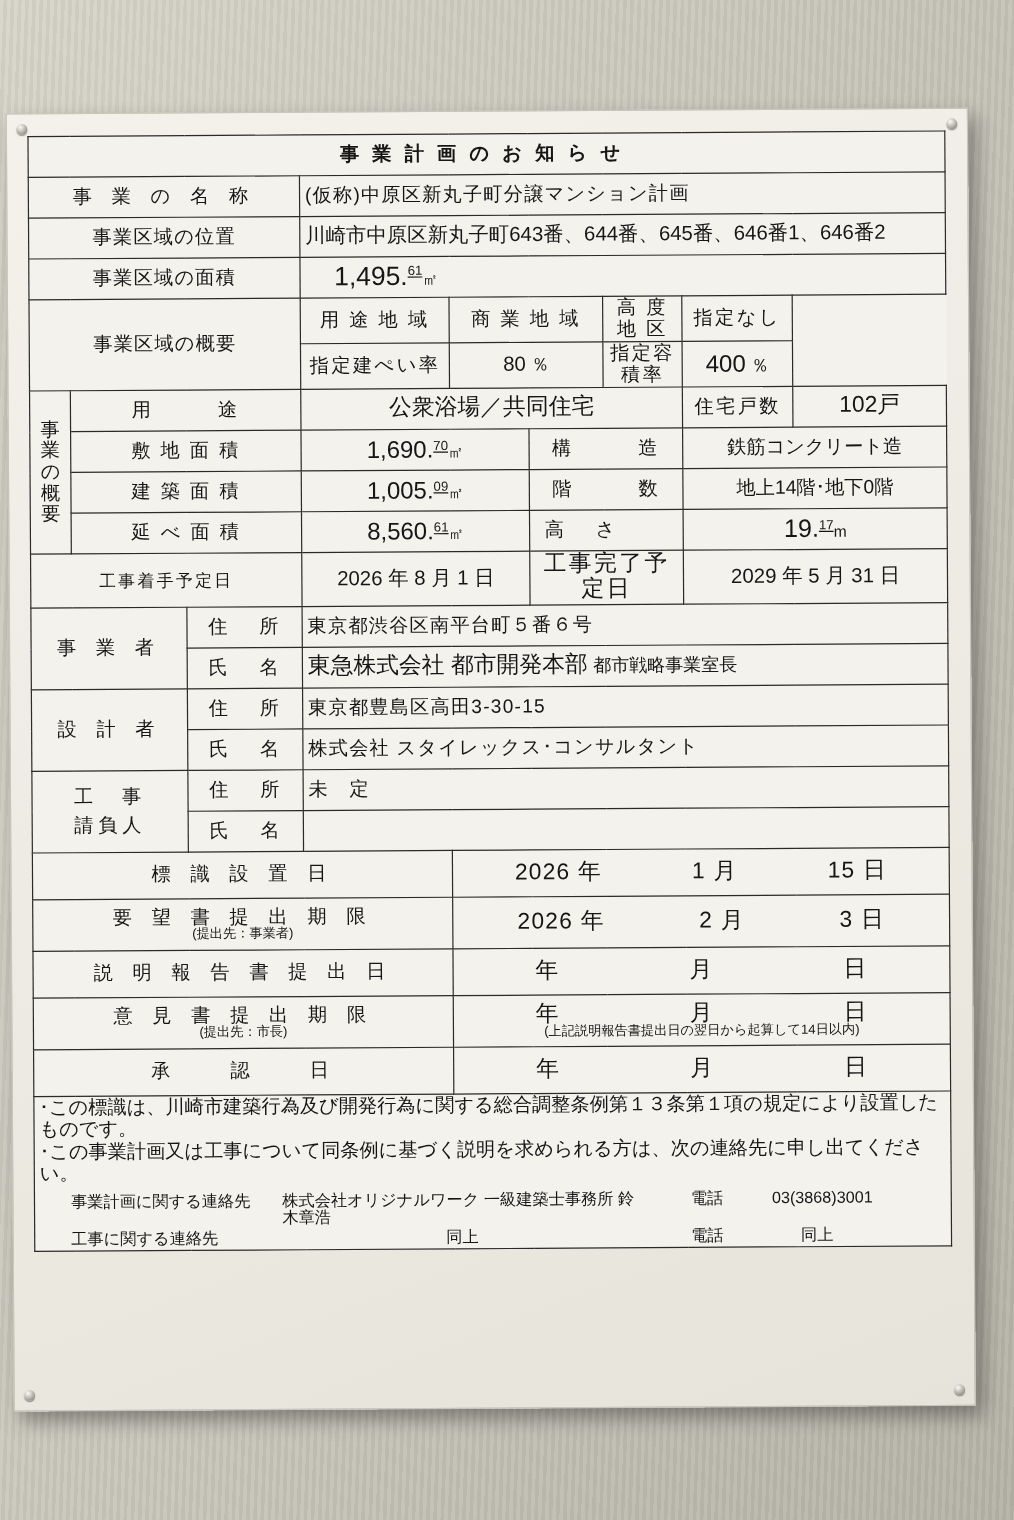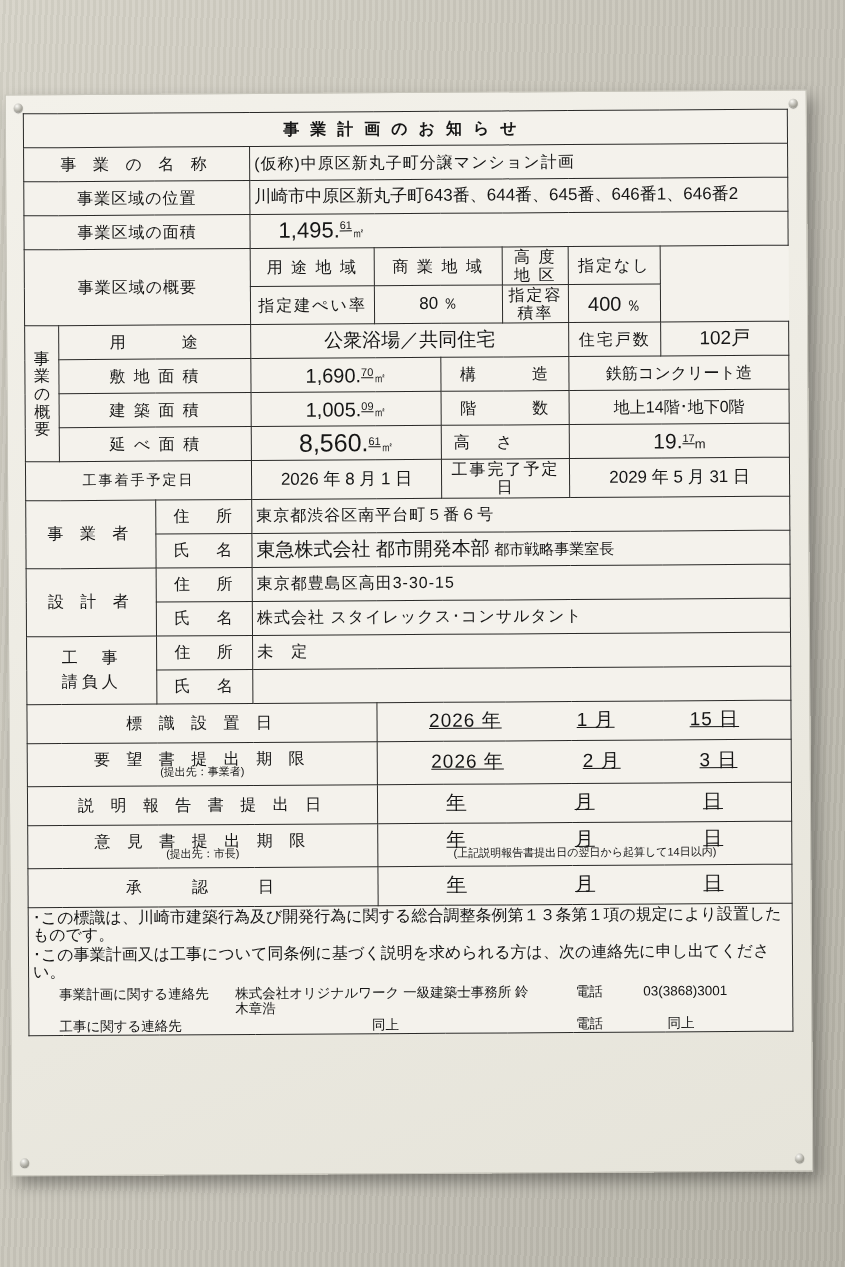--- a/index.html
+++ b/index.html
@@ -151,21 +151,21 @@
     margin-top: -2px;
   }
   .dateline {
     display: flex;
     justify-content: space-around;
     align-items: center;
     font-size: 19px;
     letter-spacing: 1px;
     padding: 0 10px;
   }
-  .dateline span { white-space: nowrap; text-decoration: underline; }
+  .dateline span { white-space: nowrap; }
   .blank-cell { background: #f4f2ec; }
 </style>
 </head>
 <body>
 
 <div id="wall"></div>
 
 <div id="board">
   <span class="bolt tl"></span>
   <span class="bolt tr"></span>
@@ -247,32 +247,32 @@
         <td class="lbl-sm" colspan="2">建 築 面 積</td>
         <td class="val-c" colspan="2">
           <span style="font-size:20px">1,005.</span><span class="sup">09</span><span class="unit">㎡</span>
         </td>
         <td class="lbl-sm" colspan="2">階　　　数</td>
         <td class="val-c" colspan="2" style="font-size:16px">地上14階･地下0階</td>
       </tr>
       <tr>
         <td class="lbl-sm" colspan="2">延 べ 面 積</td>
         <td class="val-c" colspan="2">
-          <span style="font-size:25px">8,560.</span><span class="sup">61</span><span class="unit">㎡</span>
+          <span style="font-size:20px">8,560.</span><span class="sup">61</span><span class="unit">㎡</span>
         </td>
         <td class="lbl-sm" colspan="2" style="text-align:left;padding-left:12px">高　 さ</td>
         <td class="val-c" colspan="2">
           <span style="font-size:21px">19.</span><span class="sup">17</span><span class="unit">m</span>
         </td>
       </tr>
 
       <tr>
         <td class="lbl-sm" colspan="3" style="font-size:14px">工事着手予定日</td>
         <td class="val-c" colspan="2" style="font-size:17px">2026 年 8 月 1 日</td>
-        <td class="lbl-sm" colspan="2" style="font-size:16px">工事完了予定日</td>
+        <td class="lbl-sm" colspan="2" style="font-size:19px">工事完了予定日</td>
         <td class="val-c" colspan="2" style="font-size:17px">2029 年 5 月 31 日</td>
       </tr>
 
       <tr>
         <td class="lbl" colspan="2" rowspan="2">事 業 者</td>
         <td class="lbl-sm">住　 所</td>
         <td class="val val-lg" colspan="6">東京都渋谷区南平台町５番６号</td>
       </tr>
       <tr>
         <td class="lbl-sm">氏　 名</td>

